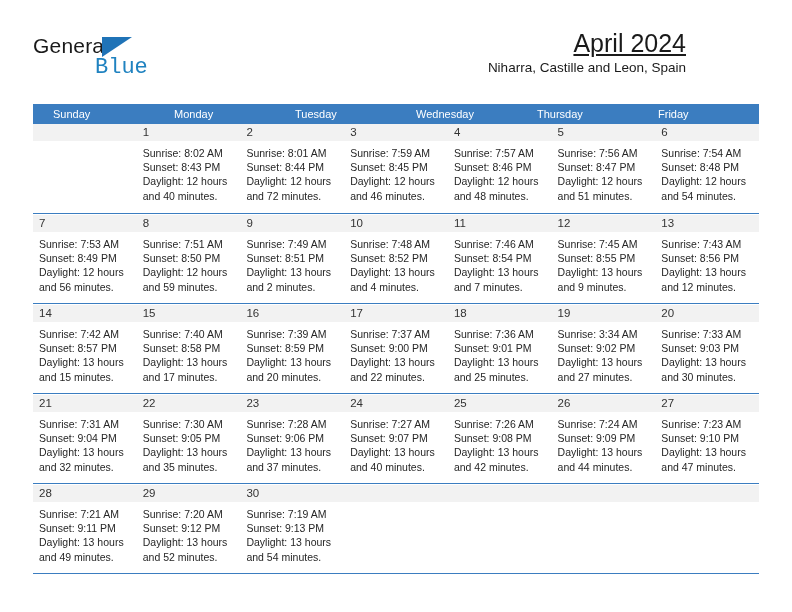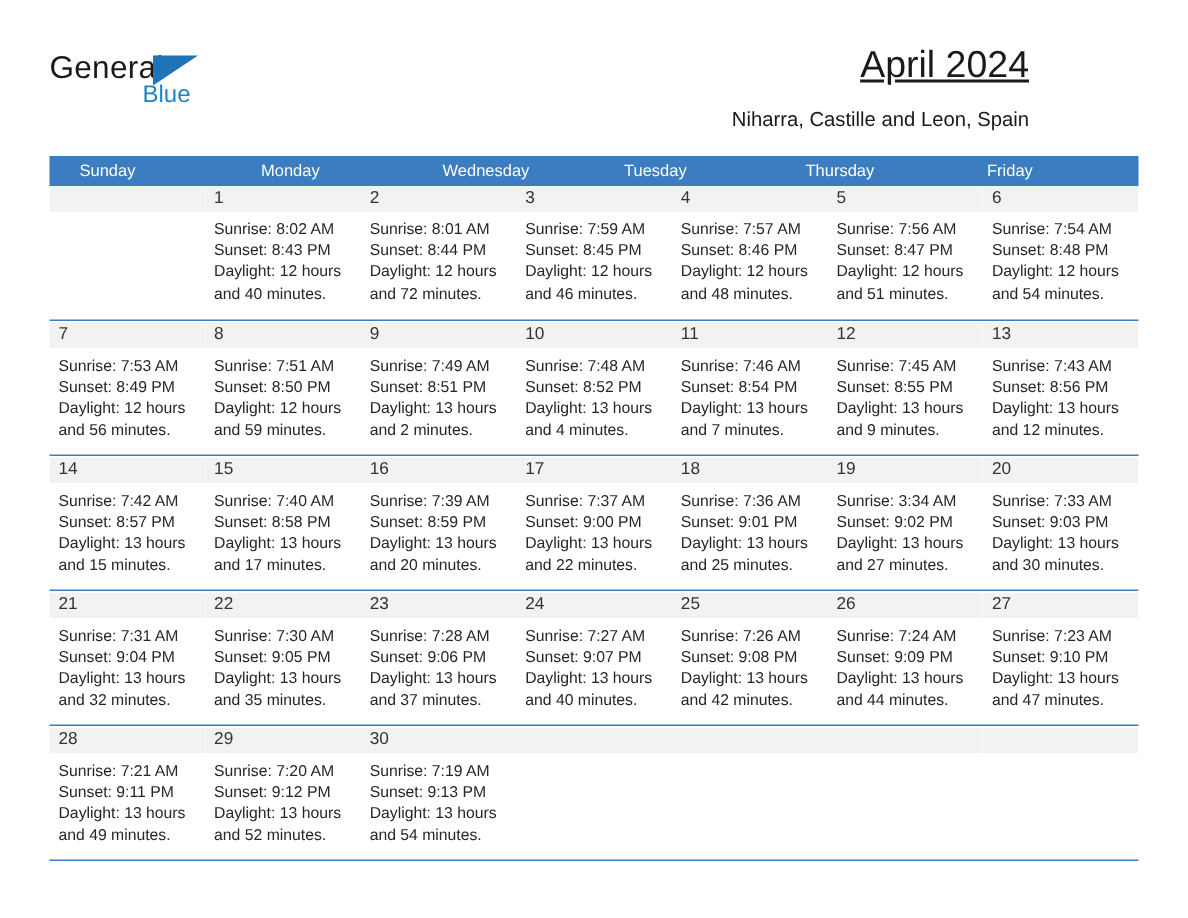--- a/index.html
+++ b/index.html
@@ -51,42 +51,42 @@
     top: 2.5px;
     width: 0;
     height: 0;
     border-left: 30px solid #1f73b7;
     border-bottom: 20px solid transparent;
   }
   .logo-blue {
     position: absolute;
     left: 62px;
     top: 21px;
-    font-size: 16px;
+    font-size: 22px;
     color: #1f82c0;
-    font-family: Liberation Sans, sans-serif;
+    font-family: Liberation Mono, monospace;
   }
   .title-block {
     position: absolute;
     right: 0;
     top: 0;
     text-align: right;
   }
   .cal-title {
     font-size: 25px;
     color: #1a1a1a;
     line-height: 30px;
     white-space: nowrap;
     text-decoration: underline;
   }
   .cal-subtitle {
     font-size: 13.5px;
     color: #1a1a1a;
     line-height: 20px;
-    margin-top: 12px;
+    margin-top: 0;
     white-space: nowrap;
   }
 
   
   .calendar {
     position: absolute;
     left: 33px;
     top: 104px;
     width: 726px;
   }
@@ -164,22 +164,22 @@
       <div class="cal-subtitle">Niharra, Castille and Leon, Spain</div>
     </div>
 
   </div>
 
   <div class="calendar">
 
     <div class="weekdays">
       <div class="weekday">Sunday</div>
       <div class="weekday">Monday</div>
+      <div class="weekday">Tuesday</div>
       <div class="weekday">Wednesday</div>
-      <div class="weekday">Tuesday</div>
       <div class="weekday">Thursday</div>
       <div class="weekday">Friday</div>
     </div>
 
     <div id="weeks-container">
         <div class="week">
           <div class="daycell empty">
             <div class="daynum-strip">
               <span class="daynum"></span>
             </div>

